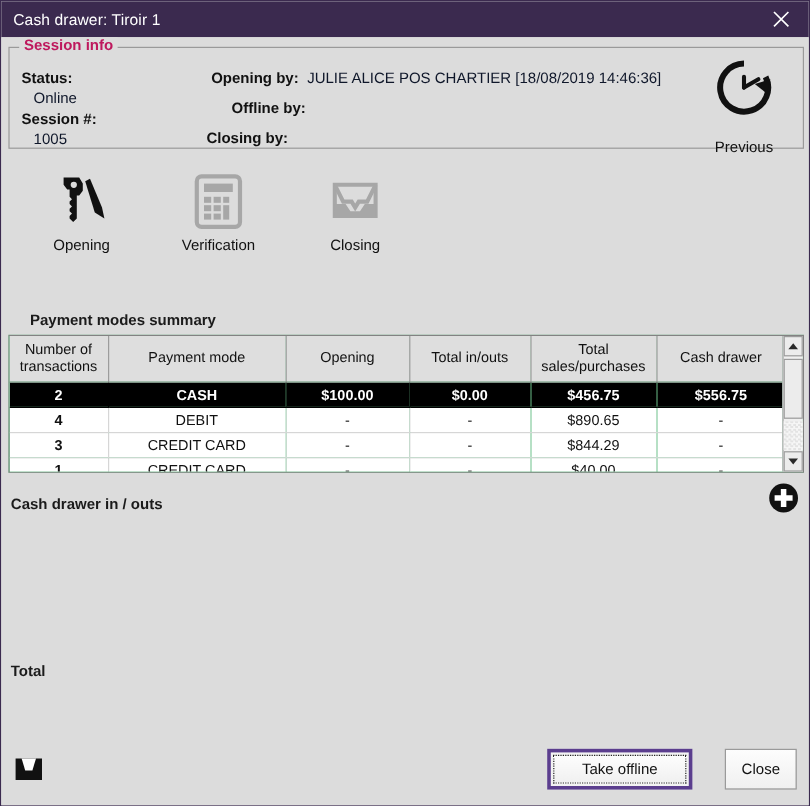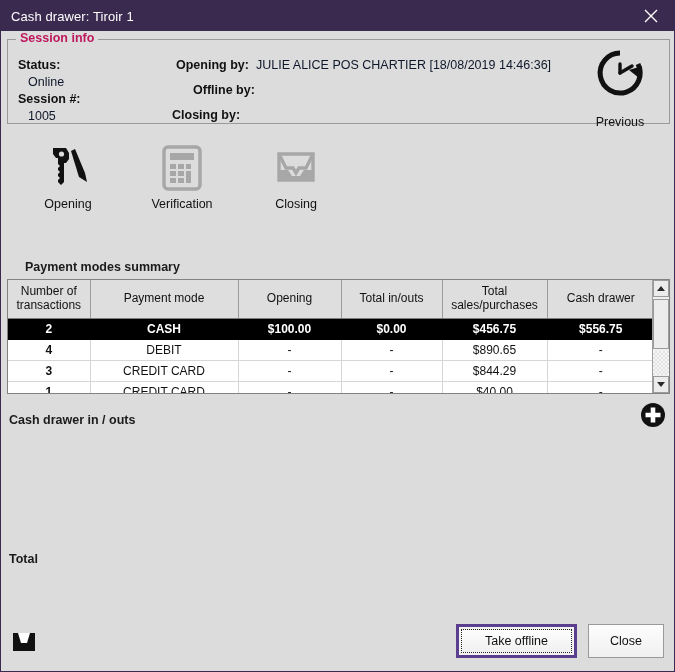--- a/index.html
+++ b/index.html
@@ -306,21 +306,21 @@
     border: 1px solid #9a9a9a;
     display: flex;
     align-items: center;
     justify-content: center;
     box-sizing: border-box;
     cursor: pointer;
   }
   #btn-close {
     right: 10px;
     bottom: 14px;
-    width: 76px;
+    width: 60px;
     height: 34px;
   }
   .btn-focus-wrap {
     position: absolute;
     right: 97px;
     bottom: 14px;
     width: 121px;
     height: 34px;
     border: 3px solid #5b3e8e;
     box-sizing: border-box;

